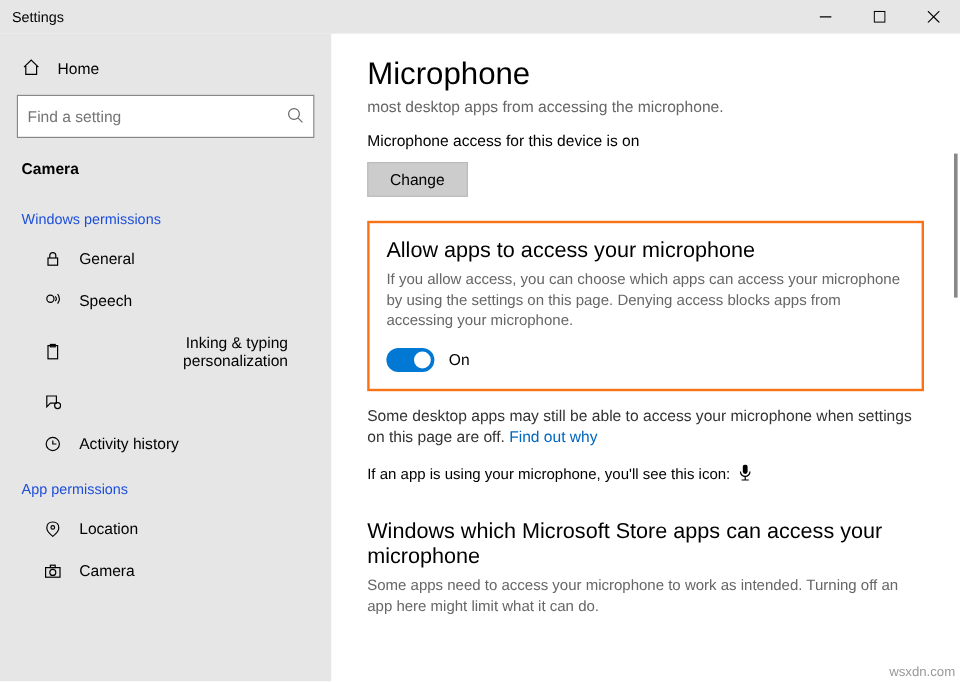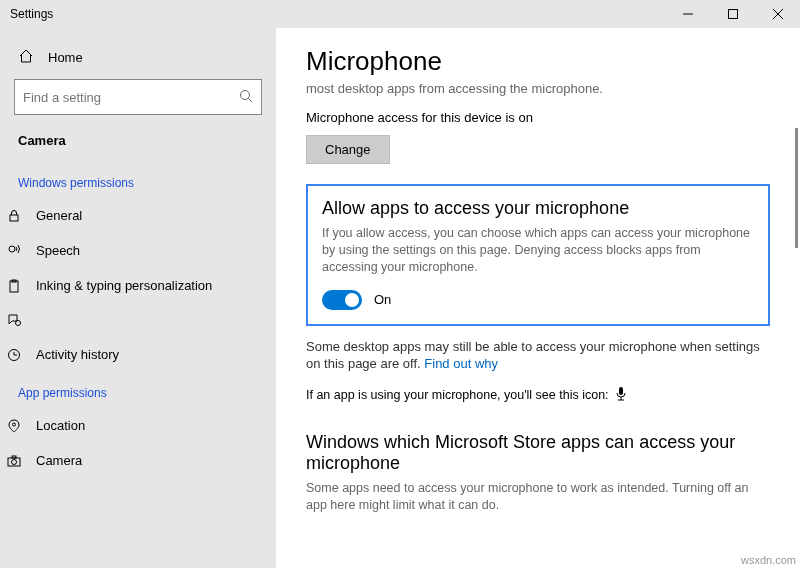--- a/index.html
+++ b/index.html
@@ -9,28 +9,28 @@
 .titlebar .title { padding-left: 10px; font-size: 12px; flex: 1; }
 .titlebar .wbtn { width: 45px; height: 28px; display: flex; align-items: center; justify-content: center; }
 .titlebar svg { stroke: #000; }
 .body { display: flex; flex: 1; min-height: 0; }
 .sidebar { width: 276px; background: #e6e6e6; padding: 12px 0 0 0; display: flex; flex-direction: column; }
 .home-row { display: flex; align-items: center; gap: 14px; padding: 8px 30px 12px 18px; font-size: 13px; text-align: right; }
 .search { margin: 0 14px 12px 14px; height: 36px; border: 1px solid #888; background: #fff; display: flex; align-items: center; padding: 0 8px; }
 .search input { flex: 1; border: none; outline: none; font-size: 13px; background: transparent; }
 .section-label { font-weight: 600; font-size: 13px; padding: 6px 18px 14px 18px; }
 .group-label { color: #1d4ed8; font-size: 12px; padding: 14px 18px 8px 18px; }
-.nav-item { display: flex; align-items: center; gap: 14px; padding: 10px 6px; font-size: 13px; cursor: pointer; text-align: right; }
+.nav-item { display: flex; align-items: center; gap: 14px; padding: 10px 36px; font-size: 13px; cursor: pointer; text-align: right; }
 .nav-item .icon { width: 16px; display: flex; justify-content: center; }
 .content { flex: 1; padding: 18px 30px 0 30px; overflow: hidden; position: relative; }
 h1 { font-size: 26px; font-weight: 400; margin-bottom: 4px; }
 .subtext { color: #666; font-size: 13px; margin-bottom: 14px; }
 .status-line { font-size: 13px; margin-bottom: 10px; }
 .btn { display: inline-block; background: #ccc; border: 1px solid #bbb; padding: 6px 18px; font-size: 13px; cursor: pointer; margin-bottom: 20px; }
-.highlight-box { border: 2px solid #3b82f6; padding: 12px 14px 14px 14px; margin-bottom: 12px; }
+.highlight-box { border: 2px solid #f97316; padding: 12px 14px 14px 14px; margin-bottom: 12px; }
 h2 { font-size: 18px; font-weight: 400; margin-bottom: 6px; }
 .desc { color: #666; font-size: 12.5px; line-height: 1.35; margin-bottom: 14px; }
 .toggle-row { display: flex; align-items: center; gap: 12px; }
 .toggle { width: 40px; height: 20px; background: #0078d4; border-radius: 10px; position: relative; cursor: pointer; }
 .toggle::after { content: ""; position: absolute; right: 3px; top: 3px; width: 14px; height: 14px; background: #fff; border-radius: 50%; }
 .info { font-size: 13px; color: #333; line-height: 1.35; margin-bottom: 14px; }
 .link { color: #0067c0; cursor: pointer; }
 .mic-line { font-size: 12.5px; display: flex; align-items: center; gap: 6px; margin-bottom: 28px; }
 .scrollbar { position: absolute; right: 2px; top: 100px; width: 3px; height: 120px; background: #888; }
 .watermark { position: absolute; bottom: 2px; right: 4px; font-size: 11px; color: #999; }

